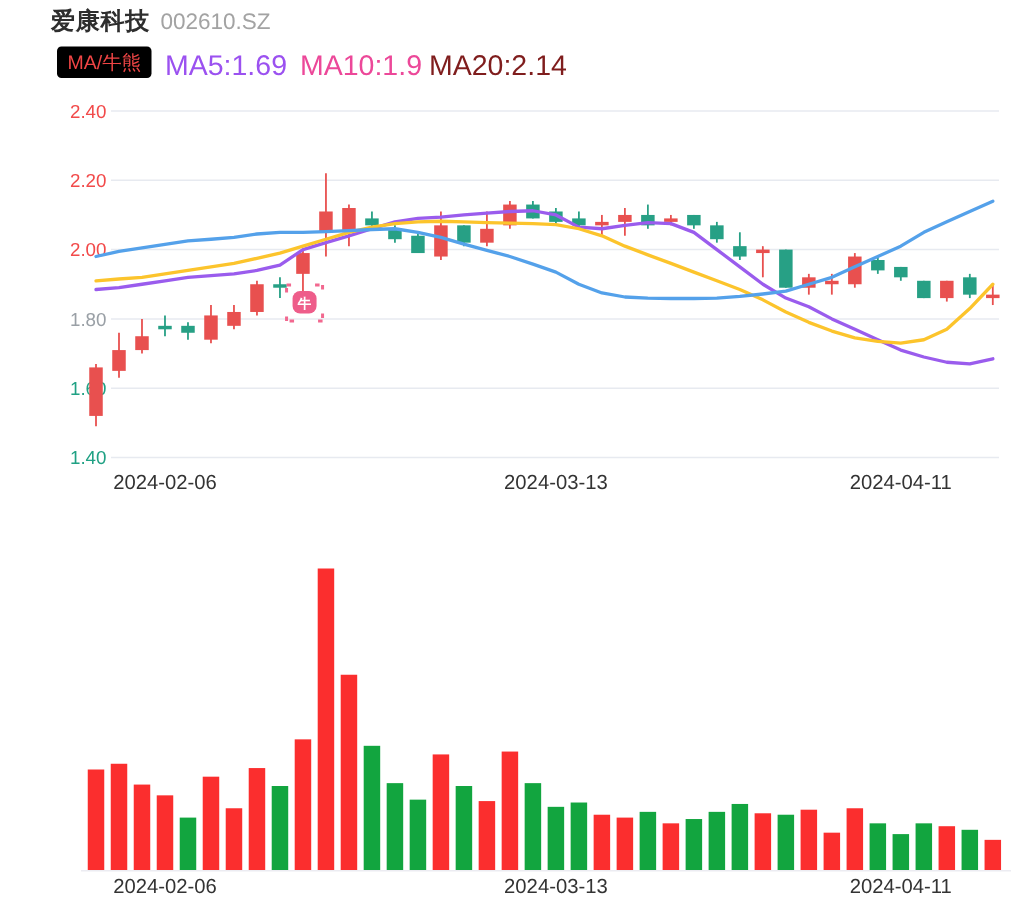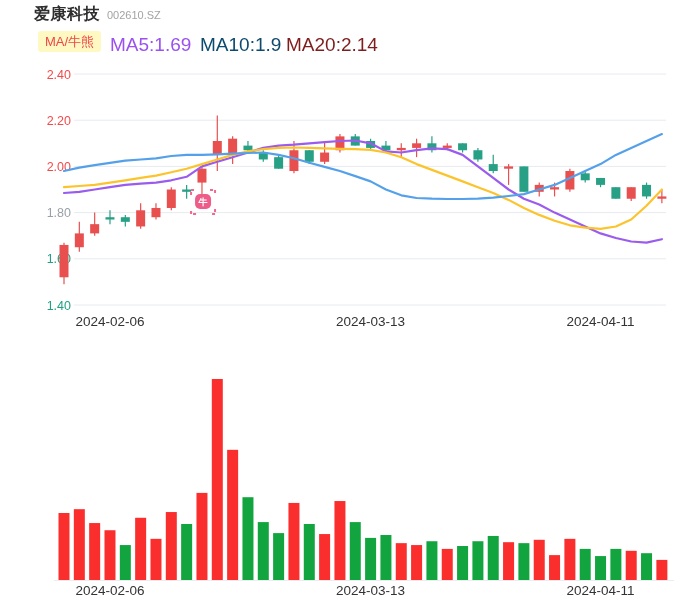--- a/index.html
+++ b/index.html
@@ -1,27 +1,27 @@
 <!DOCTYPE html>
 <html><head>
 <meta charset="utf-8">
 <style>
   html,body{margin:0;padding:0;background:#ffffff;width:686px;height:606px;overflow:hidden;
     font-family:"Liberation Sans","DejaVu Sans",sans-serif;}
   #app{position:relative;width:686px;height:606px;background:#fff;margin-left:24px;}
   .hdr{position:absolute;left:10px;top:4px;height:24px;display:flex;align-items:baseline;}
   .hdr .title{font-size:16px;font-weight:bold;color:#2e2e2e;letter-spacing:.5px;}
-  .hdr .code{font-size:11px;color:#a3a3a3;margin-left:7px;}
+  .hdr .code{font-size:15px;color:#a3a3a3;margin-left:7px;}
   .legend{position:absolute;left:0;top:31px;height:24px;width:686px;}
-  .pill{position:absolute;background:#fef9c3;color:#f04545;font-size:13px;border-radius:3px;
+  .pill{position:absolute;background:#000000;color:#f04545;font-size:13px;border-radius:3px;
     padding:3px 7px;line-height:15px;cursor:pointer;white-space:nowrap;}
   .legend .pill{left:14px;top:0;}
   .lg-val{position:absolute;top:3px;font-size:19px;white-space:nowrap;}
   #ma5{left:86px;color:#9b51f0;}
-  #ma10{left:176px;color:#0c4a6e;}
+  #ma10{left:176px;color:#ec4899;}
   #ma20{left:262px;color:#7f1d1d;}
   svg{position:absolute;left:0;display:block;}
   #price-svg{top:58px;}
   #vol-svg{top:368px;}
   svg text{font-family:"Liberation Sans","DejaVu Sans",sans-serif;}
   .vol-hdr{position:absolute;left:0;top:340px;height:24px;width:686px;}
   .vol-hdr .pill{left:40px;top:0;}
   .vol-hdr .caret{font-size:9px;position:relative;top:-1px;margin-left:2px;}
   .vol-hdr .vol-txt{position:absolute;left:133px;top:3px;font-size:14px;color:#333;}
 </style>

